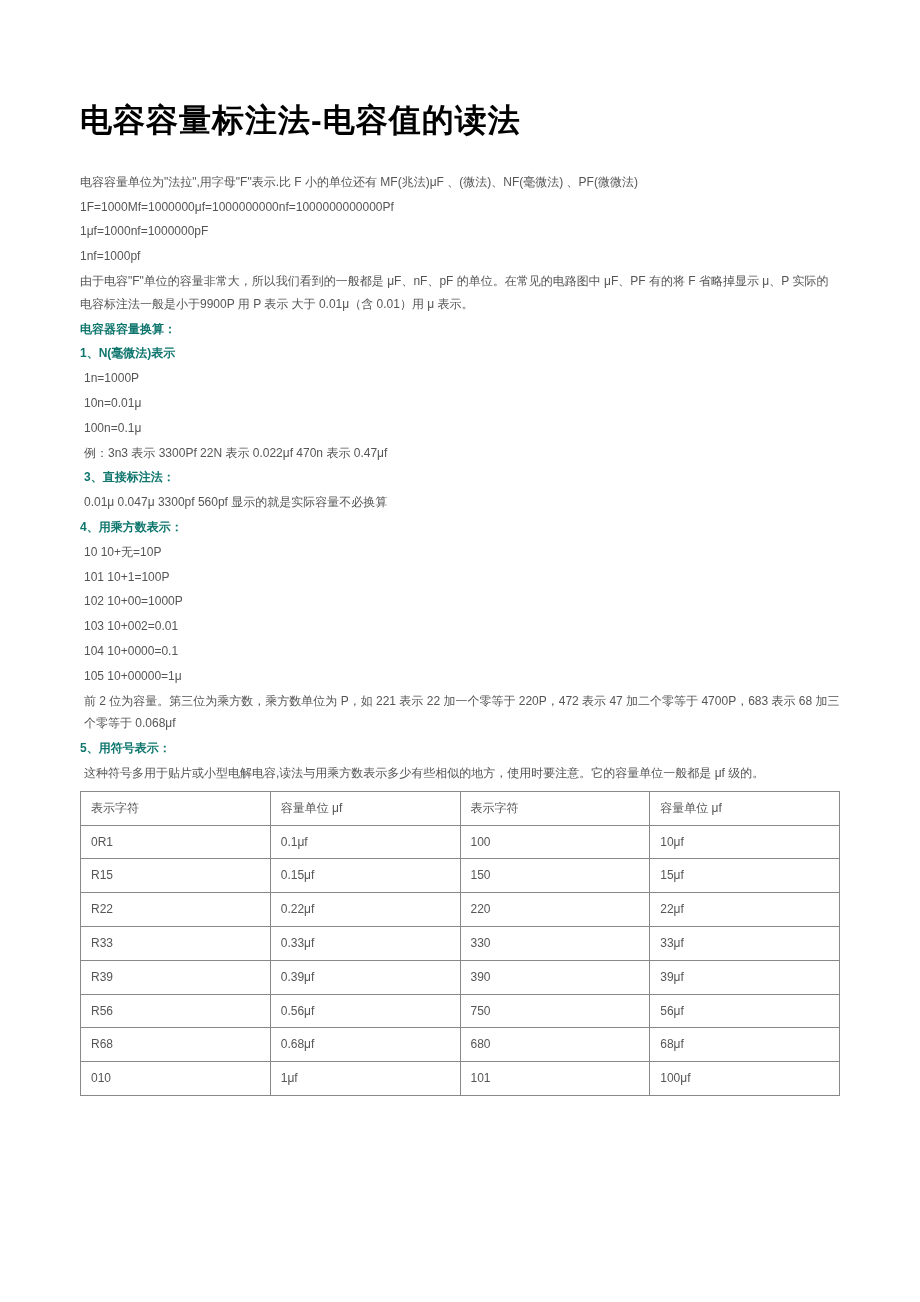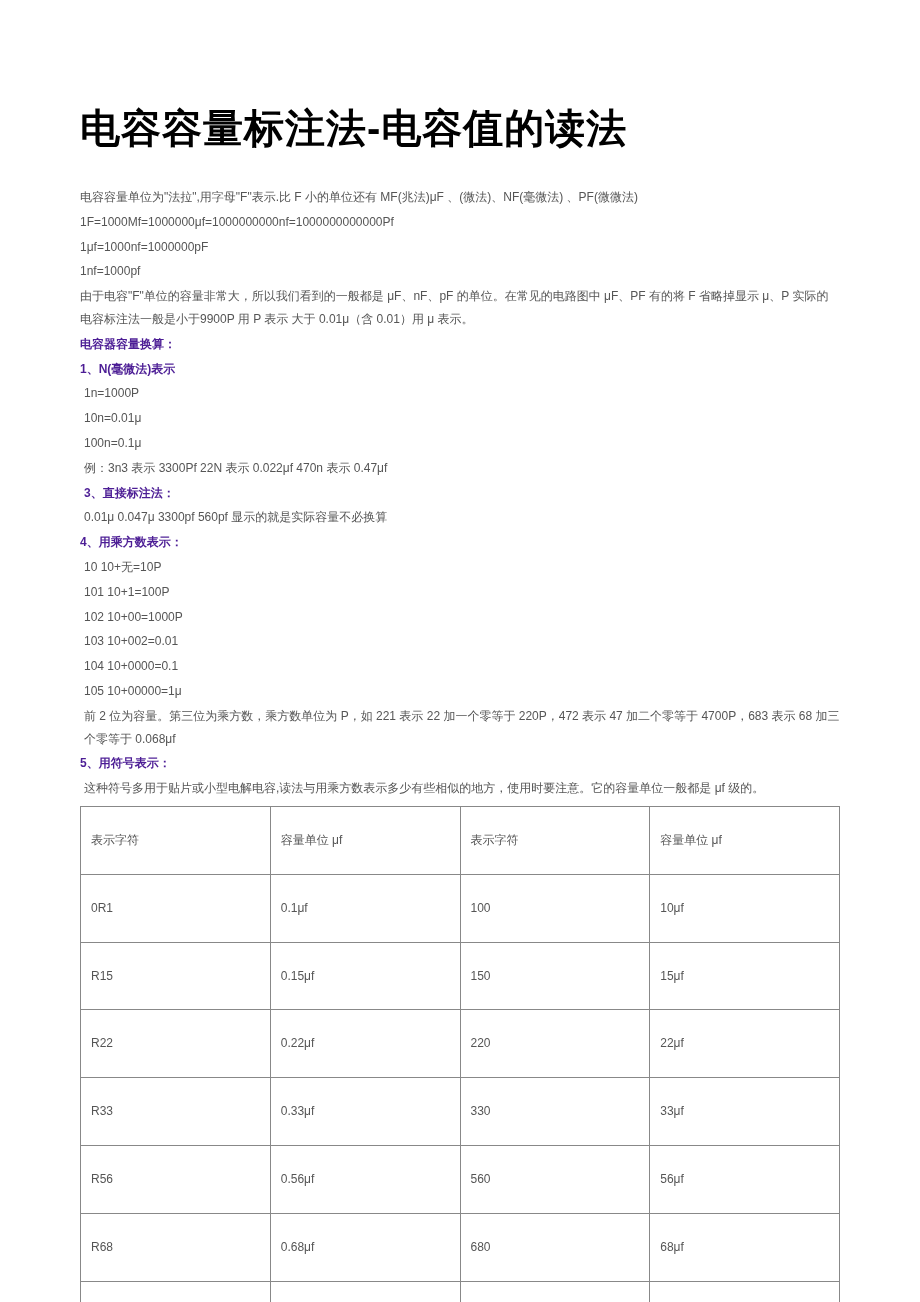--- a/index.html
+++ b/index.html
@@ -7,46 +7,46 @@
       font-size: 12px;
       color: #333;
       line-height: 1.9;
       margin: 0;
       padding: 90px 80px;
       width: 920px;
       box-sizing: border-box;
       background: #fff;
     }
     h1 {
-      font-size: 40px;
+      font-size: 32px;
       font-weight: bold;
       color: #000;
       margin: 0 0 20px 0;
       letter-spacing: 1px;
     }
     p {
       margin: 2px 0;
       color: #555;
     }
     .bold {
       font-weight: bold;
-      color: #4c1d95;
+      color: #0f766e;
     }
     .indent {
       padding-left: 4px;
     }
     table {
       border-collapse: collapse;
       width: 100%;
       margin-top: 6px;
       table-layout: fixed;
     }
     td, th {
       border: 1px solid #888;
-      padding: 22px 10px;
+      padding: 5px 10px;
       text-align: left;
       font-size: 12px;
       color: #555;
       font-weight: normal;
     }
     th {
       color: #555;
     }
   </style>
 </head>
@@ -109,23 +109,29 @@
     <td>220</td>
     <td>22μf</td>
   </tr>
   <tr>
     <td>R33</td>
     <td>0.33μf</td>
     <td>330</td>
     <td>33μf</td>
   </tr>
   <tr>
+    <td>R39</td>
+    <td>0.39μf</td>
+    <td>390</td>
+    <td>39μf</td>
+  </tr>
+  <tr>
     <td>R56</td>
     <td>0.56μf</td>
-    <td>560</td>
+    <td>750</td>
     <td>56μf</td>
   </tr>
   <tr>
     <td>R68</td>
     <td>0.68μf</td>
     <td>680</td>
     <td>68μf</td>
   </tr>
   <tr>
     <td>010</td>

